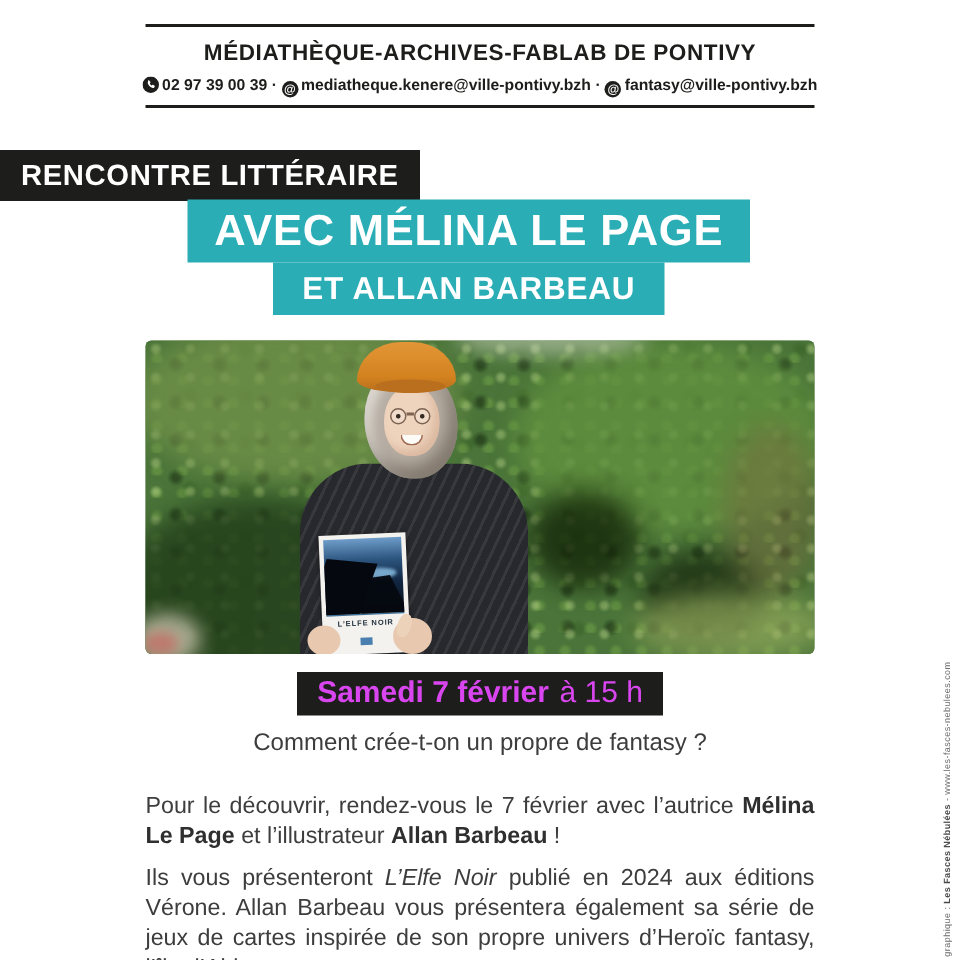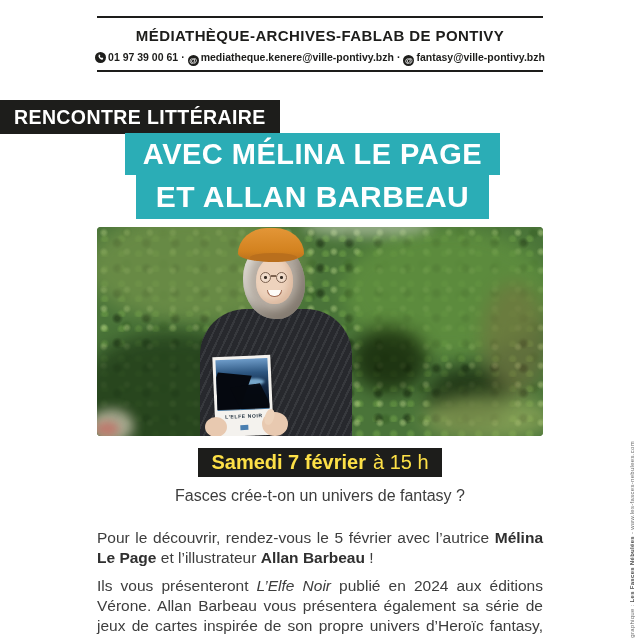--- a/index.html
+++ b/index.html
@@ -33,21 +33,21 @@
   .kicker > span{
     display:inline-block;background:#1d1d1b;color:#fff;font-weight:bold;
     font-size:19.5px;letter-spacing:.4px;padding:6px 14px 5px;
   }
   .teal-stack{position:absolute;top:133px;left:0;right:15px;text-align:center;line-height:0;}
   .teal-line{
     display:inline-block;background:#2badb6;color:#fff;font-weight:bold;
     letter-spacing:.5px;line-height:1;
   }
   .teal-1{font-size:29px;padding:7px 18px 6px;}
-  .teal-2{font-size:30px;padding:7px 20px 7px;margin-top:0;}
+  .teal-2{font-size:21px;padding:7px 20px 7px;margin-top:0;}
   .teal-stack .row{display:block;line-height:0;}
   
   .photo{
     position:absolute;left:97px;top:227px;width:446px;height:209px;
     border-radius:4px;overflow:hidden;background:#4a7439;
   }
   .hedge{
     position:absolute;inset:0;
     background-color:#4a7439;
     background-image:
@@ -127,21 +127,21 @@
   }
   .band span{font-size:5px;font-weight:bold;letter-spacing:.6px;color:#20303e;}
   .pub-logo{width:8px;height:5px;background:#4a7fb0;margin:3px auto 0;}
   .hand{position:absolute;background:#e8c9b0;border-radius:50%;}
   .hand-l{left:108px;top:190px;width:22px;height:20px;}
   .hand-r{left:165px;top:185px;width:26px;height:24px;}
   .thumb-r{position:absolute;left:168px;top:182px;width:9px;height:16px;background:#edd2ba;border-radius:45%;transform:rotate(18deg);}
   
   .dateline{position:absolute;top:448px;left:0;right:0;text-align:center;}
   .dateline > span{
-    display:inline-block;background:#1d1d1b;color:#fde047;font-size:20px;
+    display:inline-block;background:#1d1d1b;color:#d946ef;font-size:20px;
     padding:4px 13px 5px;line-height:1;
   }
   .d-bold{font-weight:bold;}
   .d-reg{font-weight:normal;margin-left:7px;}
   .question{
     position:absolute;top:487px;left:0;right:0;text-align:center;
     font-size:16px;color:#3d3d3d;
   }
   .para{
     position:absolute;left:97px;width:446px;color:#3d3d3d;font-size:15.5px;
@@ -162,21 +162,21 @@
 <body>
 
 <div class="page">
 
   <div class="rule rule-top"></div>
   <div class="hdr-title">MÉDIATHÈQUE-ARCHIVES-FABLAB DE PONTIVY</div>
   <div class="contact">
     <svg class="phone-svg" width="11" height="11" viewBox="0 0 24 24">
         <circle cx="12" cy="12" r="12" fill="#1d1d1b"></circle>
         <path fill="#ffffff" d="M8.1 5.9c.5-.5 1.4-.5 1.9.1l1.3 1.6c.4.5.4 1.2-.1 1.7l-.7.7c.5 1.1 1.9 2.5 3 3l.7-.7c.5-.5 1.2-.5 1.7-.1l1.6 1.3c.6.5.6 1.4.1 1.9l-.9.9c-.5.5-1.3.7-2 .5-3.3-1.1-6-3.8-7.1-7.1-.2-.7 0-1.5.5-2z"></path>
-      </svg><span>01 97 39 00 61</span><span class="sepdot">·</span><span class="circ-ic">@</span><span>mediatheque.kenere@ville-pontivy.bzh</span><span class="sepdot">·</span><span class="circ-ic">@</span><span>fantasy@ville-pontivy.bzh</span>
+      </svg><span>02 97 39 00 39</span><span class="sepdot">·</span><span class="circ-ic">@</span><span>mediatheque.kenere@ville-pontivy.bzh</span><span class="sepdot">·</span><span class="circ-ic">@</span><span>fantasy@ville-pontivy.bzh</span>
   </div>
   <div class="rule rule-bottom"></div>
 
   <div class="kicker">
     <span>RENCONTRE LITTÉRAIRE</span>
   </div>
   <div class="teal-stack">
     <span class="row"><span class="teal-line teal-1">AVEC MÉLINA LE PAGE</span></span>
     <span class="row"><span class="teal-line teal-2">ET ALLAN BARBEAU</span></span>
   </div>
@@ -226,21 +226,21 @@
       <div class="thumb-r"></div>
     </div>
   </div>
 
   <div class="dateline">
     <span>
       <span class="d-bold">Samedi 7 février</span><span class="d-reg">à 15 h</span>
     </span>
   </div>
 
-  <div class="question">Fasces crée-t-on un univers de fantasy ?</div>
-
-  <p class="para p1"><span>Pour le découvrir, rendez-vous le 5 février avec l’autrice </span><b>Mélina Le Page</b><span> et l’illustrateur </span><b>Allan Barbeau</b><span> !</span></p>
+  <div class="question">Comment crée-t-on un propre de fantasy ?</div>
+
+  <p class="para p1"><span>Pour le découvrir, rendez-vous le 7 février avec l’autrice </span><b>Mélina Le Page</b><span> et l’illustrateur </span><b>Allan Barbeau</b><span> !</span></p>
 
   <p class="para p2"><span>Ils vous présenteront </span><i>L’Elfe Noir</i><span> publié en 2024 aux éditions Vérone. Allan Barbeau vous présentera également sa série de jeux de cartes inspirée de son propre univers d’Heroïc fantasy, l’île d’Aldwarone.</span></p>
 
   <div class="credit"><span>graphique : </span><b>Les Fasces Nébulées</b><span> - </span><span>www.les-fasces-nebulees.com</span></div>
 
 </div>
 
 </body></html>

